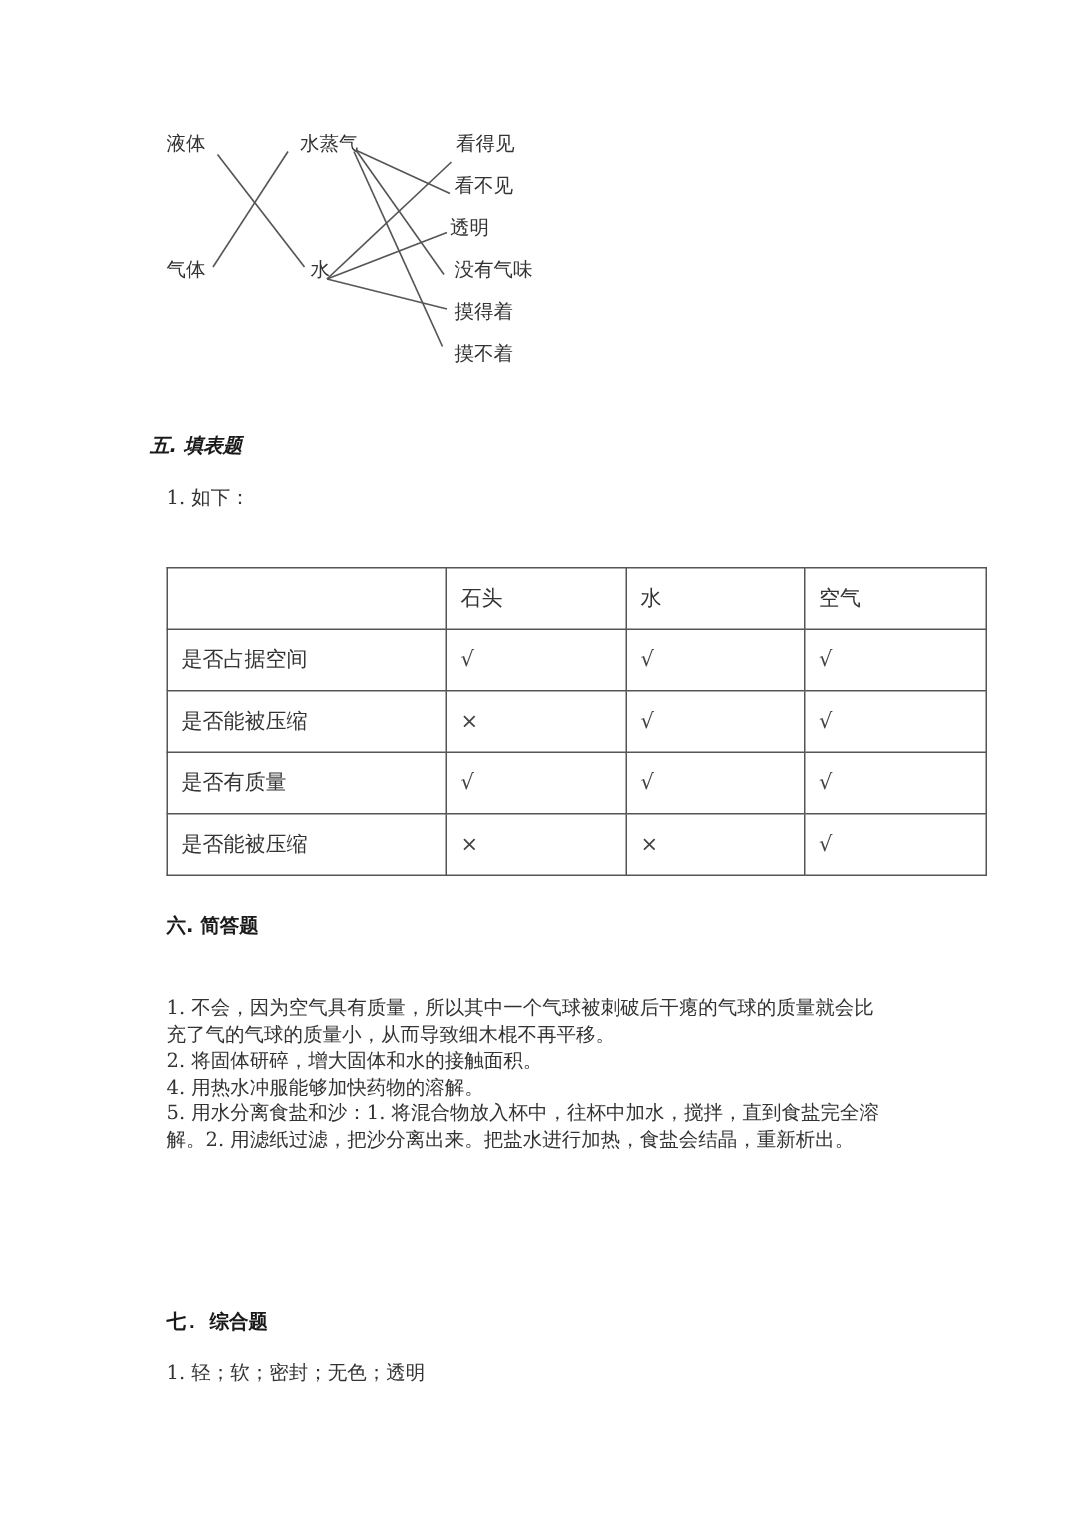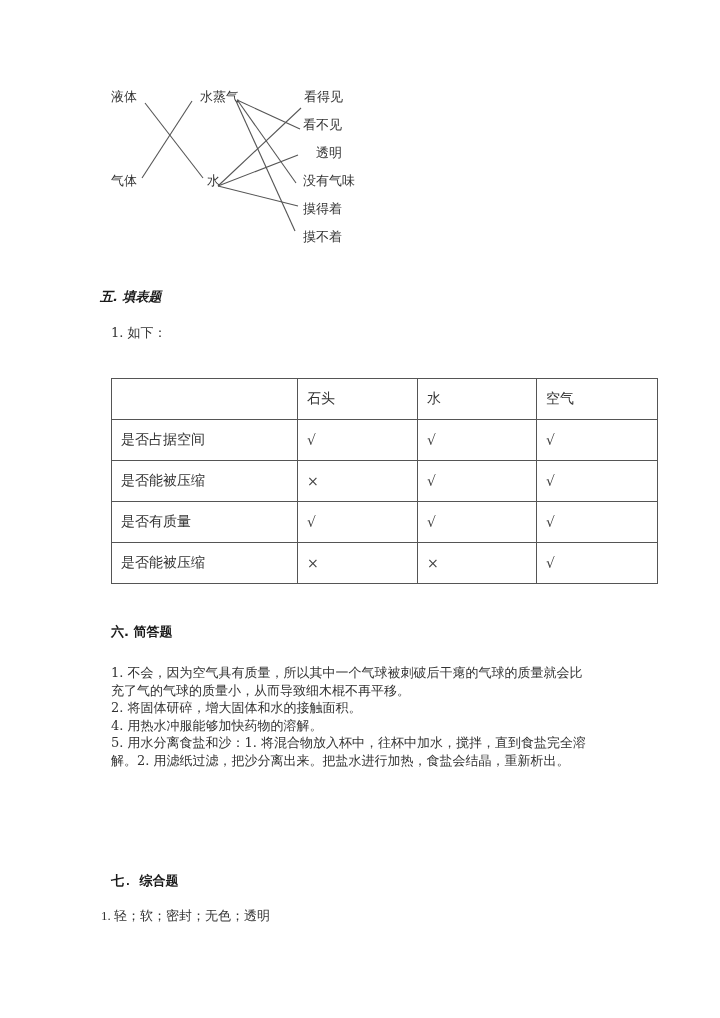--- a/index.html
+++ b/index.html
@@ -41,21 +41,21 @@
 </head>
 <body>
 
 <div>
   <span class="abs diag-label" style="left:111px;top:89px;">液体</span>
   <span class="abs diag-label" style="left:111px;top:173px;">气体</span>
   <span class="abs diag-label" style="left:200px;top:89px;">水蒸气</span>
   <span class="abs diag-label" style="left:207px;top:173px;">水</span>
   <span class="abs diag-label" style="left:304px;top:89px;">看得见</span>
   <span class="abs diag-label" style="left:303px;top:117px;">看不见</span>
-  <span class="abs diag-label" style="left:316px;top:145px;">透明</span>
+  <span class="abs diag-label" style="left:300px;top:145px;">透明</span>
   <span class="abs diag-label" style="left:303px;top:173px;">没有气味</span>
   <span class="abs diag-label" style="left:303px;top:201px;">摸得着</span>
   <span class="abs diag-label" style="left:303px;top:229px;">摸不着</span>
 
   <svg class="lines" width="720" height="260">
     <g stroke="#555" stroke-width="1.1" fill="none">
       <line x1="145" y1="103" x2="203" y2="178"></line>
       <line x1="142" y1="178" x2="192" y2="101"></line>
       <line x1="237" y1="100" x2="300" y2="129"></line>
       <line x1="238" y1="101" x2="296" y2="183"></line>
@@ -98,22 +98,22 @@
   </tr>
   <tr>
     <td>是否能被压缩</td>
     <td class="mark">×</td>
     <td class="mark">×</td>
     <td class="mark">√</td>
   </tr>
 </tbody>
   </table>
 
-<div class="abs heading" style="left:111px;top:623px;">六. 简答题</div>
+<div class="abs heading" style="left:111px;top:608px;">六. 简答题</div>
 <div class="answers">
   <p>1. 不会，因为空气具有质量，所以其中一个气球被刺破后干瘪的气球的质量就会比充了气的气球的质量小，从而导致细木棍不再平移。</p>
   <p>2. 将固体研碎，增大固体和水的接触面积。</p>
   <p>4. 用热水冲服能够加快药物的溶解。</p>
   <p>5. 用水分离食盐和沙：1. 将混合物放入杯中，往杯中加水，搅拌，直到食盐完全溶解。2. 用滤纸过滤，把沙分离出来。把盐水进行加热，食盐会结晶，重新析出。</p>
 </div>
 
 <div class="abs heading" style="left:111px;top:872px;font-family:Liberation Mono, monospace;">七. 综合题</div>
-<div class="abs para" style="left:101px;top:907px;font-family:Liberation Serif, serif;">1. 轻；软；密封；无色；透明</div>
+<div class="abs para" style="left:111px;top:907px;">1. 轻；软；密封；无色；透明</div>
 
 </body></html>

